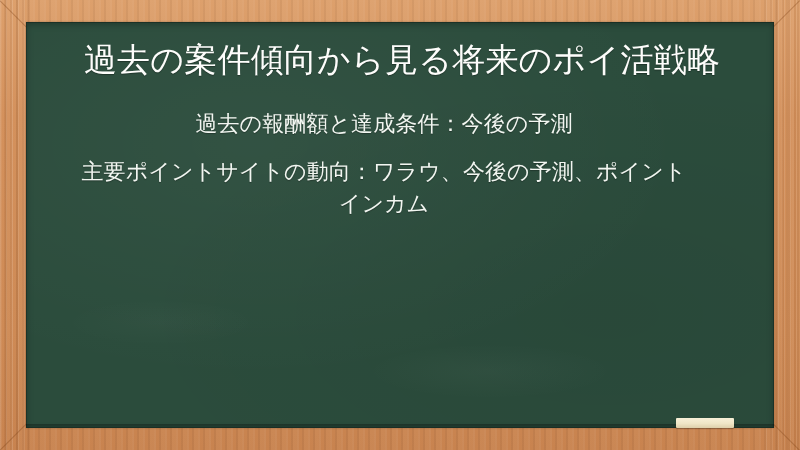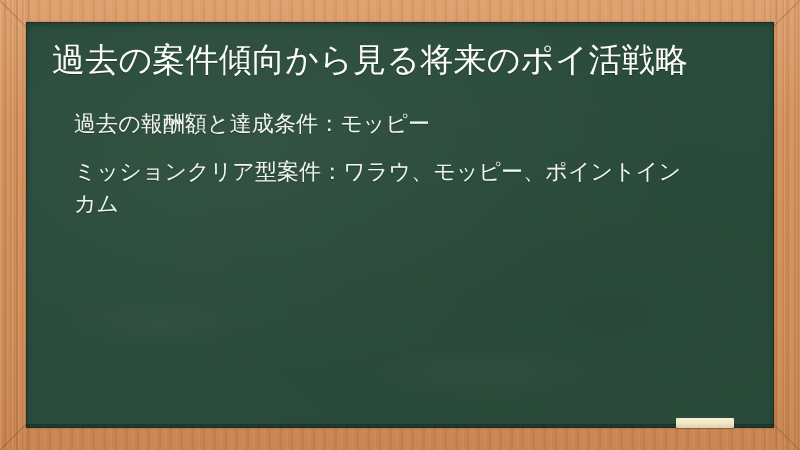--- a/index.html
+++ b/index.html
@@ -9,20 +9,21 @@
     background: #ffffff;
   }
 
   #slide {
     position: relative;
     width: 800px;
     height: 450px;
     overflow: hidden;
     font-family: Liberation Sans, sans-serif;
     background: #4c1d95;
+    text-align: center;
   }
 
   
   .frame {
     position: absolute;
     inset: 0;
     background:
       repeating-linear-gradient(
         90deg,
         rgba(255,255,255,0.055) 0px,
@@ -196,22 +197,22 @@
   <div class="mitre mitre-tr"></div>
   <div class="mitre mitre-bl"></div>
   <div class="mitre mitre-br"></div>
 
   <div class="board">
     <div class="board-inner">
 
       <h1 class="title">過去の案件傾向から見る将来のポイ活戦略</h1>
 
       <ul class="bullets">
-        <li class="bullet">過去の報酬額と達成条件：モッピー</li>
-        <li class="bullet">ミッションクリア型案件：ワラウ、モッピー、ポイントインカム</li>
+        <li class="bullet">過去の報酬額と達成条件：今後の予測</li>
+        <li class="bullet">主要ポイントサイトの動向：ワラウ、今後の予測、ポイントインカム</li>
       </ul>
 
     </div>
   </div>
 
   <div class="ledge"></div>
   <div class="chalk"></div>
 
 </div>
 

